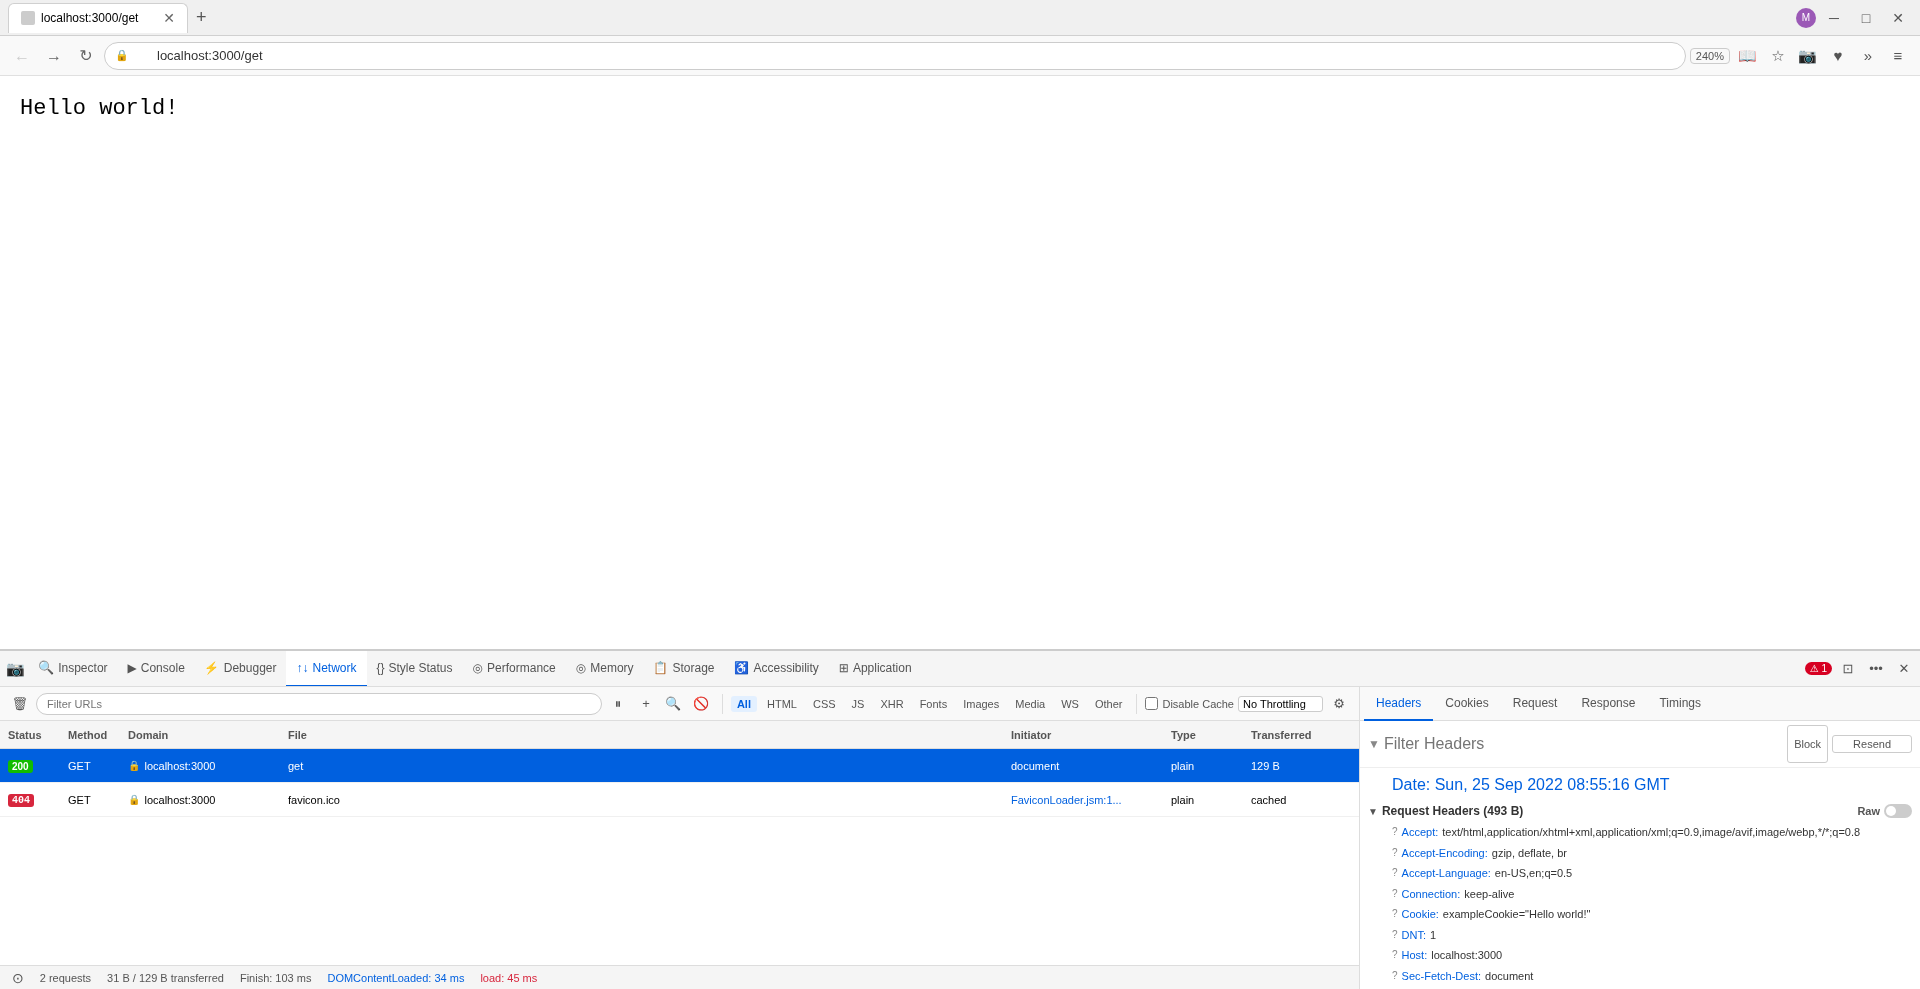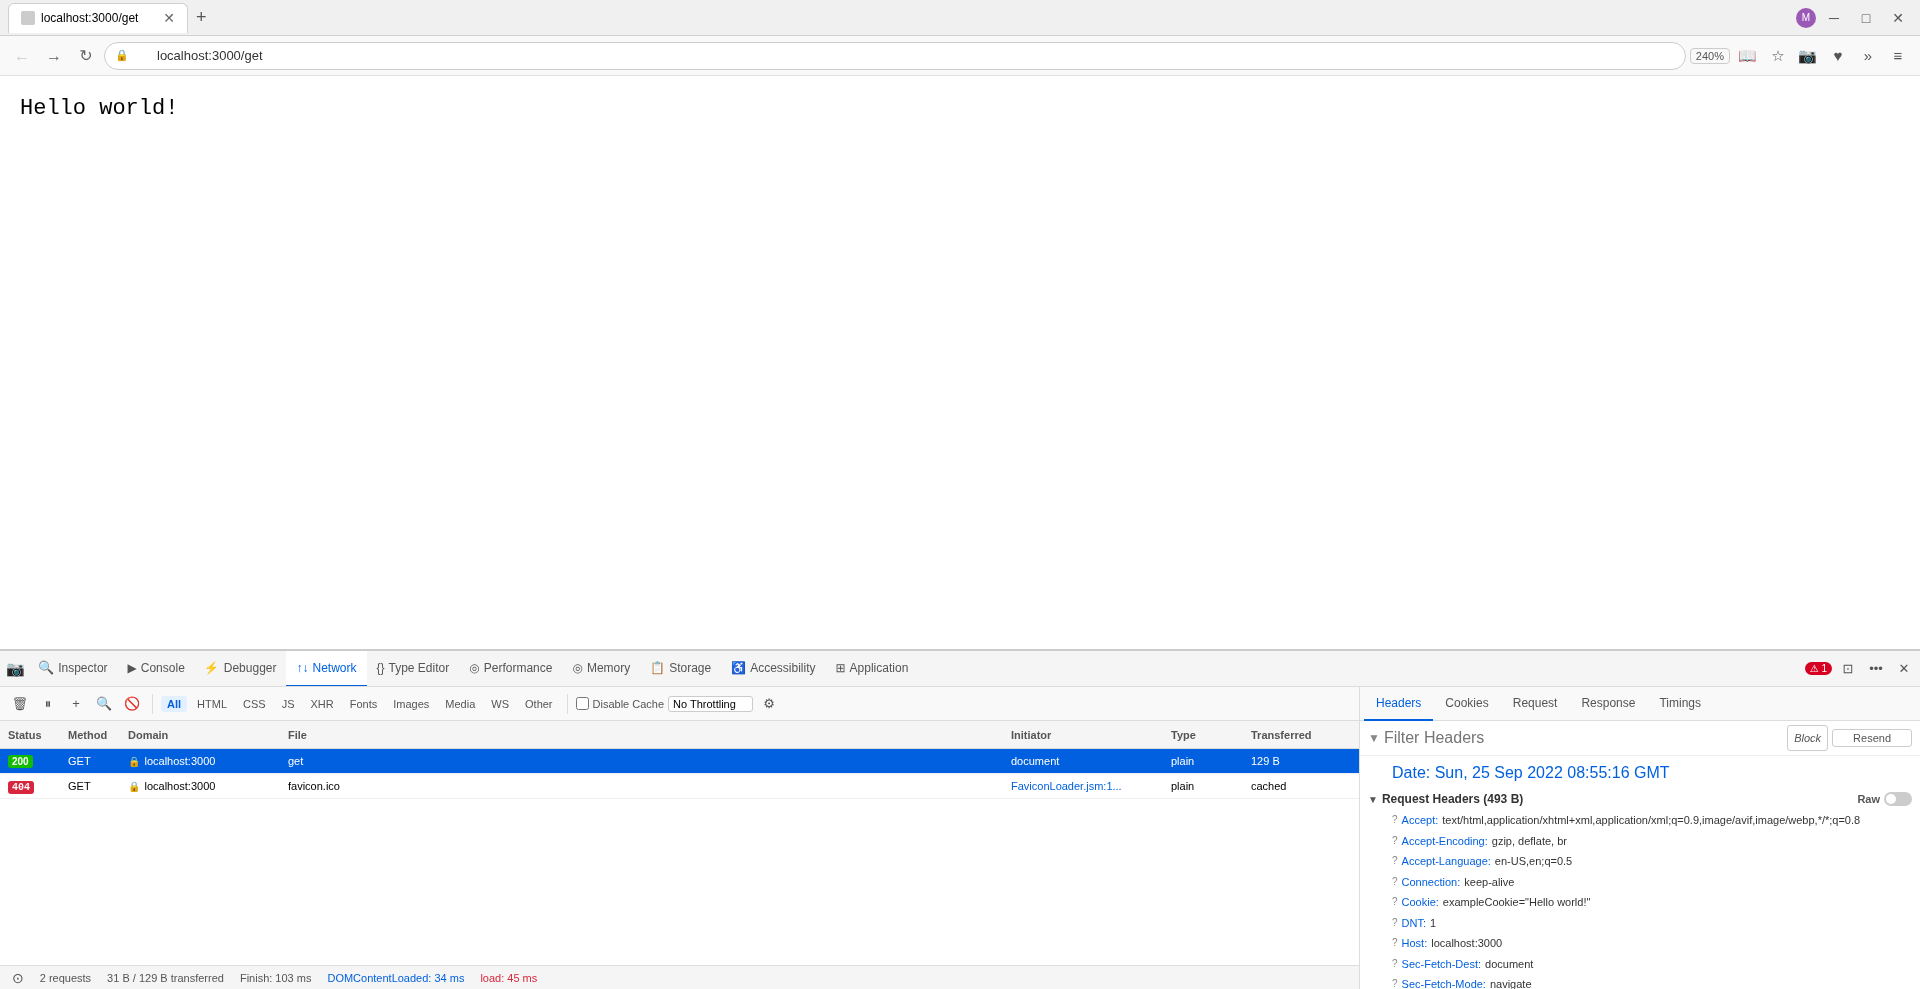--- a/index.html
+++ b/index.html
@@ -186,21 +186,21 @@
       color: #555;
       position: sticky;
       top: 0;
       z-index: 1;
     }
     .table-row {
       display: grid;
       grid-template-columns: 60px 60px 160px 1fr 160px 80px 100px;
       align-items: center;
       padding: 0 8px;
-      height: 25px;
+      height: 34px;
       font-size: 11px;
       border-bottom: 1px solid #f0f0f0;
       cursor: pointer;
     }
     .table-row.selected { background: #0060df; color: #fff; }
     .status-badge-200 { background: #12bc00; color: #fff; border-radius: 3px; padding: 1px 4px; font-size: 10px; font-weight: bold; }
     .status-badge-404 { background: #d7263d; color: #fff; border-radius: 3px; padding: 1px 4px; font-size: 10px; font-weight: bold; font-family: Liberation Mono, monospace; }
     .lock-icon { font-size: 10px; margin-right: 2px; }
     .initiator-link { color: #0060df; }
     .domain-cell { display: flex; align-items: center; gap: 2px; }
@@ -244,25 +244,24 @@
       border: none;
       outline: none;
       font-size: 16px;
       color: #333;
       background: transparent;
     }
     .block-btn {
       background: none;
       border: 1px solid #ccc;
       border-radius: 3px;
-      padding: 6px 6px;
-      font-size: 11px;
-      cursor: pointer;
-      color: #555;
-      font-style: italic;
+      padding: 12px 6px;
+      font-size: 11px;
+      cursor: pointer;
+      color: #555;
     }
     .resend-btn {
       background: none;
       border: 1px solid #ccc;
       border-radius: 3px;
       padding: 2px 20px;
       font-size: 11px;
       cursor: pointer;
       color: #555;
     }
@@ -395,21 +394,21 @@
     <div class="devtools-tab">
       <span>⚡</span>
       <span>Debugger</span>
     </div>
     <div class="devtools-tab active">
       <span>↑↓</span>
       <span>Network</span>
     </div>
     <div class="devtools-tab">
       <span>{}</span>
-      <span>Type Editor</span>
+      <span>Style Status</span>
     </div>
     <div class="devtools-tab">
       <span>◎</span>
       <span>Performance</span>
     </div>
     <div class="devtools-tab">
       <span>◎</span>
       <span>Memory</span>
     </div>
     <div class="devtools-tab">
@@ -431,20 +430,21 @@
       <button class="net-toolbar-btn">✕</button>
     </div>
   </div>
 
   <div class="network-panel">
 
     <div class="network-left">
 
       <div class="network-toolbar">
         <button class="net-toolbar-btn" title="Clear">🗑</button>
+        <input class="filter-input" type="text" placeholder="Filter URLs" style="">
         <button class="net-toolbar-btn">⏸</button>
         <button class="net-toolbar-btn">+</button>
         <button class="net-toolbar-btn">🔍</button>
         <button class="net-toolbar-btn">🚫</button>
         <div class="filter-sep"></div>
         <button class="filter-type-btn active">All</button>
         <button class="filter-type-btn">HTML</button>
         <button class="filter-type-btn">CSS</button>
         <button class="filter-type-btn">JS</button>
         <button class="filter-type-btn">XHR</button>

